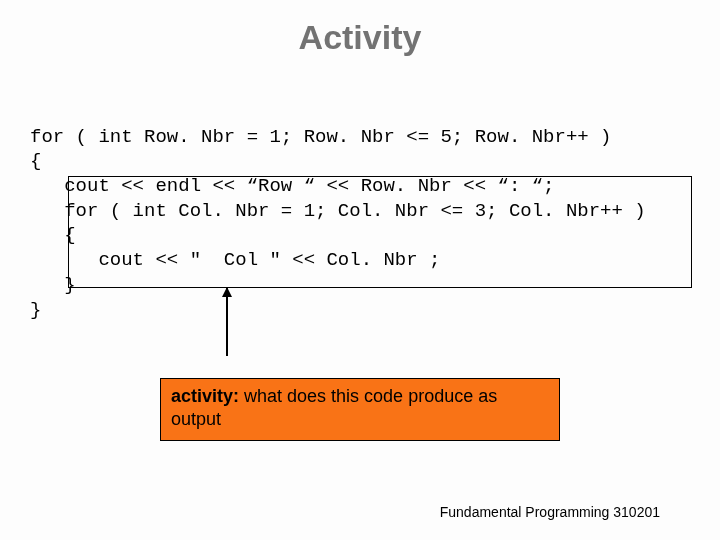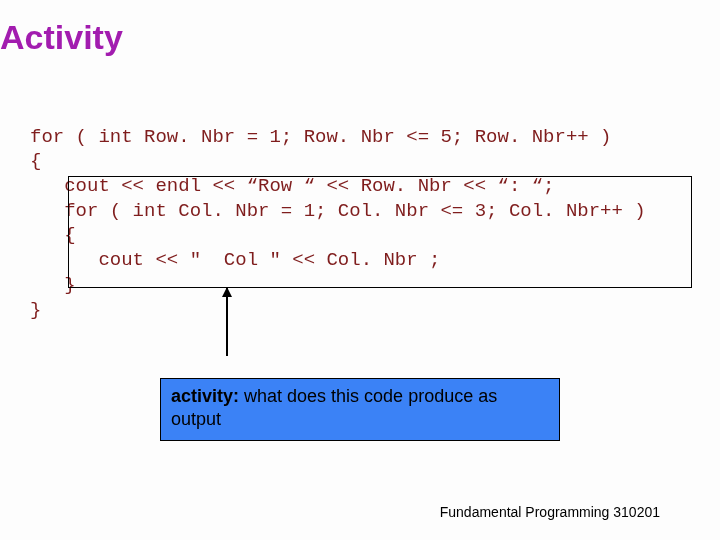--- a/index.html
+++ b/index.html
@@ -5,34 +5,35 @@
   * { margin: 0; padding: 0; box-sizing: border-box; }
   body {
     width: 720px;
     height: 540px;
     background: #fdfdfd;
     position: relative;
     font-family: "Comic Sans MS", cursive, sans-serif;
     overflow: hidden;
   }
   .title {
+    text-align: center;
     font-size: 34px;
     font-weight: bold;
     padding-top: 18px;
-    color: #a21caf;
+    color: #737373;
   }
   .code-block {
     position: absolute;
     top: 100px;
     left: 30px;
     right: 30px;
     font-family: "Courier New", monospace;
     font-size: 19px;
     line-height: 1.3;
-    color: #7f1d1d;
+    color: #000000;
     white-space: pre;
   }
   .inner-box {
     position: absolute;
     top: 176px;
     left: 68px;
     width: 624px;
     height: 112px;
     border: 1.5px solid #000;
     background: transparent;
@@ -59,21 +60,21 @@
   .activity-box {
     position: absolute;
     top: 378px;
     left: 160px;
     width: 400px;
     border: 1.5px solid #000;
     padding: 6px 10px 10px 10px;
     font-family: "Comic Sans MS", cursive, sans-serif;
     font-size: 18px;
     line-height: 1.25;
-    background: #3b82f6;
+    background: #f97316;
   }
   .activity-box .label {
     font-weight: bold;
   }
   .footer {
     position: absolute;
     bottom: 20px;
     right: 60px;
     font-family: "Comic Sans MS", cursive, sans-serif;
     font-size: 14px;

